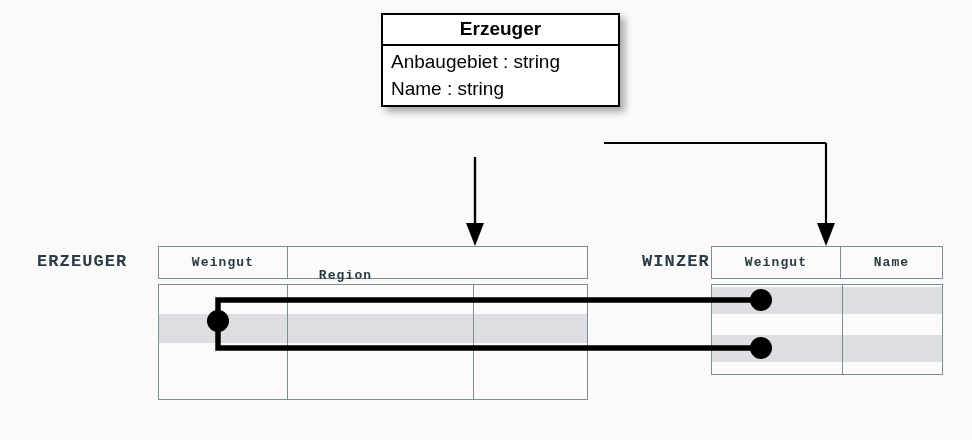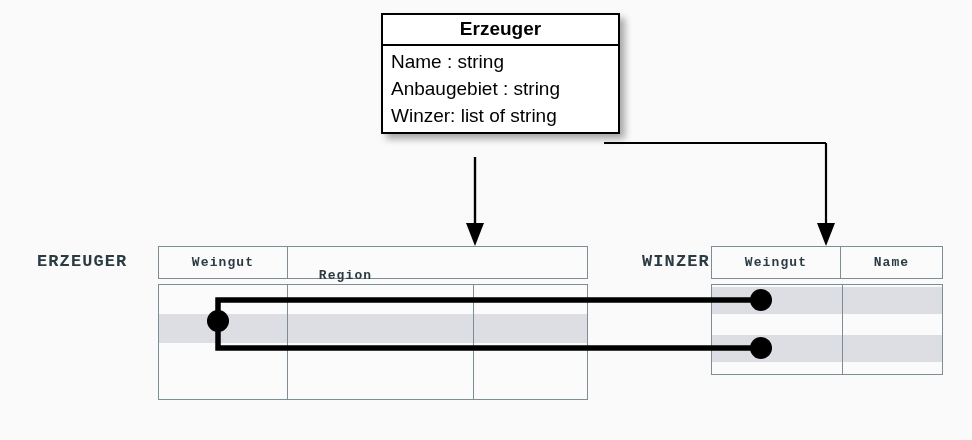--- a/index.html
+++ b/index.html
@@ -122,23 +122,22 @@
   }
 </style>
 </head>
 <body>
 
 <div id="stage">
 
   <div class="uml-class">
     <div class="uml-title">Erzeuger</div>
     <div class="uml-attrs">
+      <div class="uml-attr">Anbaugebiet : string</div>
       <div class="uml-attr">Name : string</div>
-      <div class="uml-attr">Anbaugebiet : string</div>
-      <div class="uml-attr">Winzer: list of string</div>
     </div>
   </div>
 
   <div class="rel-label" style="left:37px; top:252px;">ERZEUGER</div>
 
   <div class="rel-header" style="left:158px; top:246px; width:430px;">
     <div class="cell" style="width:129px;">Weingut</div>
     <div class="cell" style="width:115px;margin-top:13px;">Region</div>
   </div>
 

